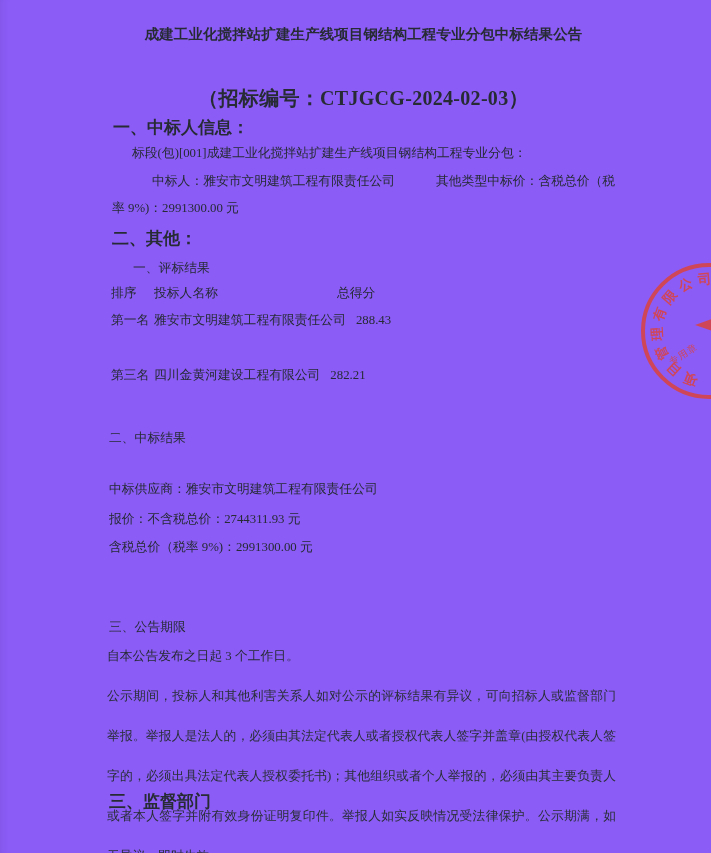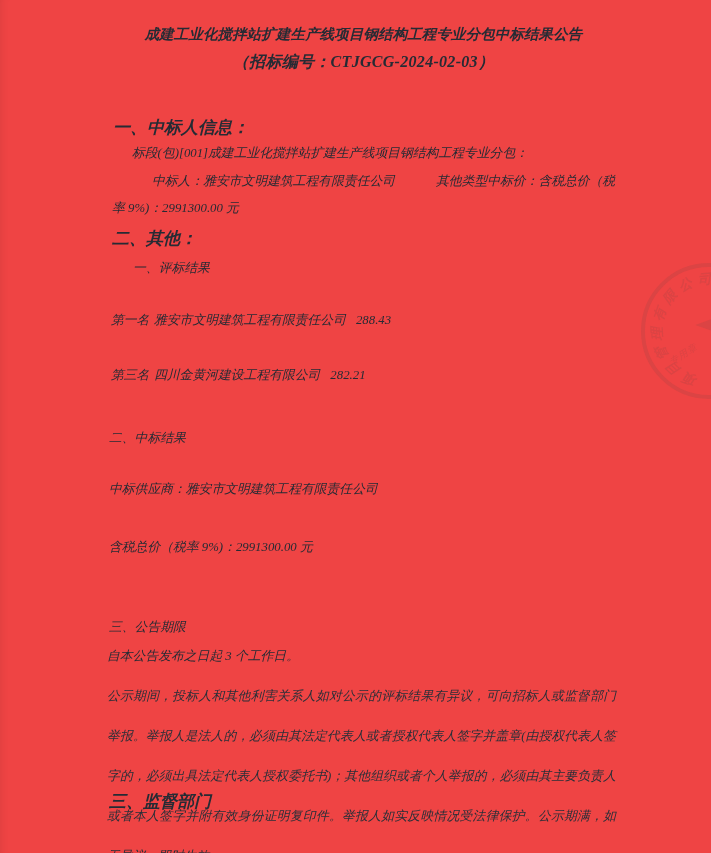--- a/index.html
+++ b/index.html
@@ -1,29 +1,28 @@
 <!DOCTYPE html>
 <html style="--stamp-color: #d94444;"><head>
 <meta charset="utf-8">
 <style>
   html,body{margin:0;padding:0;background:#ffffff;}
   .page{
     position:relative;
     width:711px;height:853px;
-    background:#ef4444;
+    background:#8b5cf6;
     overflow:hidden;
     font-family:"Liberation Serif","DejaVu Serif",serif;
     color:#262b34;
     box-shadow:inset 8px 0 10px -8px rgba(0,0,0,.10);
-    font-style:italic;
   }
   .abs{position:absolute;line-height:1.25;white-space:nowrap;}
   .center{left:0;right:0;text-align:center;padding-left:16px;}
   .title{font-size:14.4px;font-weight:bold;letter-spacing:.2px;}
-  .subtitle{font-size:16px;font-weight:bold;letter-spacing:.3px;}
+  .subtitle{font-size:20px;font-weight:bold;letter-spacing:.3px;margin-top:34px;}
   .h-bold{font-size:17px;font-weight:bold;}
   .body-line{font-size:12.8px;}
   .tbl-row{font-size:12.8px;}
   .rank{display:inline-block;width:43px;}
   .score{margin-left:10px;}
   .hdr-name{display:inline-block;width:183px;}
   .para{
     position:absolute;left:107px;top:676px;width:509px;
     font-size:12.8px;line-height:40px;
     text-align:justify;text-justify:inter-ideograph;
@@ -57,29 +56,33 @@
 
   <div class="abs h-bold" style="top:117px;left:113px;">一、中标人信息：</div>
   <div class="abs body-line" style="top:146px;left:132px;">标段(包)[001]成建工业化搅拌站扩建生产线项目钢结构工程专业分包：</div>
   <div class="abs body-line" style="top:174px;left:152px;">中标人：雅安市文明建筑工程有限责任公司</div>
   <div class="abs body-line" style="top:174px;left:436px;">其他类型中标价：含税总价（税</div>
   <div class="abs body-line" style="top:201px;left:112px;">率 9%)：2991300.00 元</div>
 
   <div class="abs h-bold" style="top:228px;left:112px;">二、其他：</div>
   <div class="abs body-line" style="top:261px;left:133px;">一、评标结果</div>
 
+  <div class="abs tbl-row" style="top:286px;left:111px;">
+    <span class="rank">排序</span><span class="hdr-name">投标人名称</span><span>总得分</span>
+  </div>
   <div class="abs tbl-row" style="top:313px;left:111px;">
     <span class="rank">第一名</span><span>雅安市文明建筑工程有限责任公司</span><span class="score">288.43</span>
   </div>
   <div class="abs tbl-row" style="top:368px;left:111px;">
     <span class="rank">第三名</span><span>四川金黄河建设工程有限公司</span><span class="score">282.21</span>
   </div>
 
   <div class="abs body-line" style="top:431px;left:109px;">二、中标结果</div>
   <div class="abs body-line" style="top:482px;left:109px;">中标供应商：雅安市文明建筑工程有限责任公司</div>
+  <div class="abs body-line" style="top:512px;left:109px;">报价：不含税总价：2744311.93 元</div>
   <div class="abs body-line" style="top:540px;left:109px;">含税总价（税率 9%)：2991300.00 元</div>
 
   <div class="abs body-line" style="top:620px;left:109px;">三、公告期限</div>
   <div class="abs body-line" style="top:649px;left:107px;">自本公告发布之日起 3 个工作日。</div>
   <div class="para">公示期间，投标人和其他利害关系人如对公示的评标结果有异议，可向招标人或监督部门举报。举报人是法人的，必须由其法定代表人或者授权代表人签字并盖章(由授权代表人签字的，必须出具法定代表人授权委托书)；其他组织或者个人举报的，必须由其主要负责人或者本人签字并附有效身份证明复印件。举报人如实反映情况受法律保护。公示期满，如无异议，即时生效。</div>
 
   <div class="abs h-bold" style="top:791px;left:109px;">三、监督部门</div>
 
   <div class="stamp-wrap">
     <svg width="160" height="160" viewBox="0 0 160 160">

